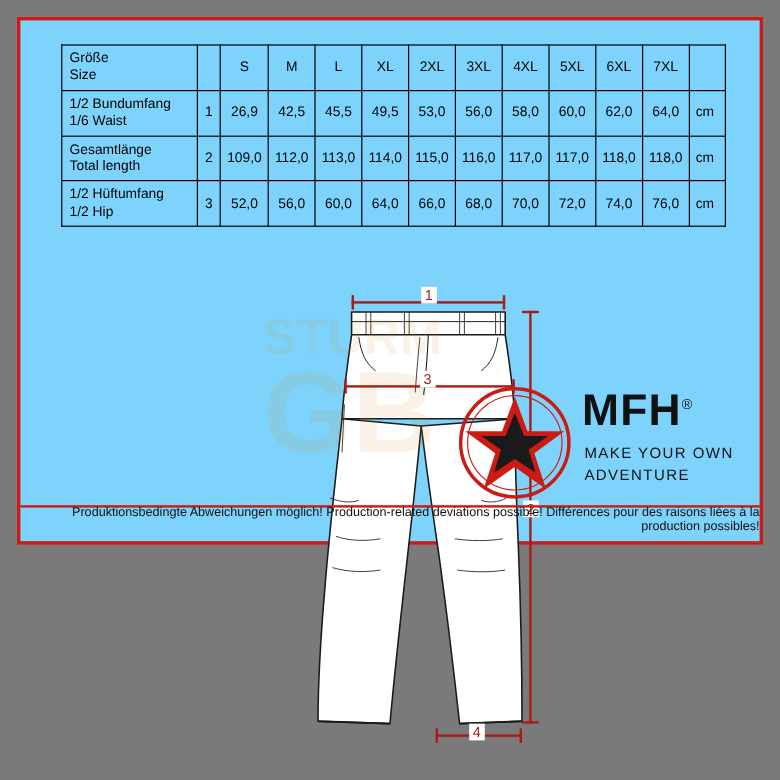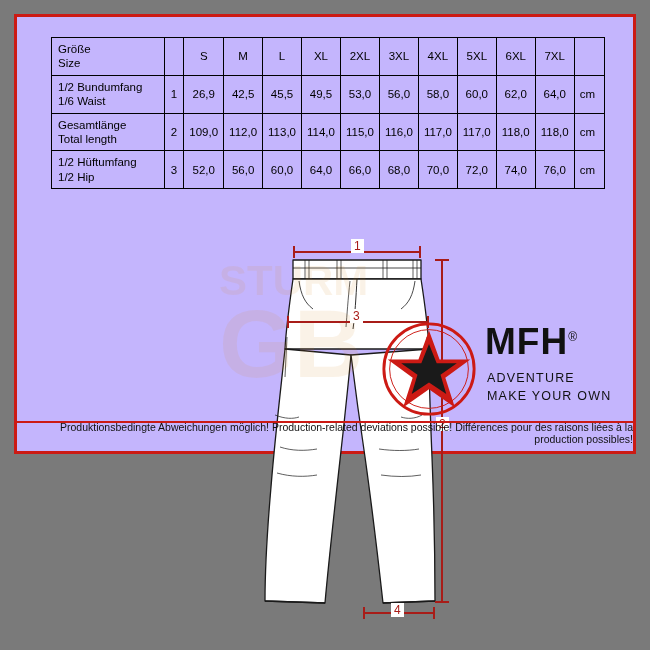--- a/index.html
+++ b/index.html
@@ -12,21 +12,21 @@
   .page {
     position: relative;
     width: 650px; height: 650px;
     background: #7a7a7a;
     overflow: hidden;
   }
   .inner {
     position: absolute;
     left: 14px; top: 14px;
     width: 622px; height: 440px;
-    background: #c4b5fd;
+    background: #7dd3fc;
     border: 3px solid #cc1a14;
   }
   
   .size-table {
     position: absolute;
     left: 34px; top: 20px;
     width: 554px;
     border-collapse: collapse;
     font-size: 11.5px;
     color: #000;
@@ -298,21 +298,21 @@
       <svg class="logo-star" width="96" height="96" viewBox="0 0 100 100">
         <circle cx="50" cy="50" r="47" fill="none" stroke="#cc1a14" stroke-width="3"></circle>
         <circle cx="50" cy="50" r="41" fill="none" stroke="#cc1a14" stroke-width="1"></circle>
         <polygon points="50,10 61,40 93,40 67,59 77,90 50,71 23,90 33,59 7,40 39,40" fill="#cc1a14"></polygon>
         <polygon points="50,24 58,44 79,44 62,56 68,76 50,64 32,76 38,56 21,44 42,44" fill="#1a1a1a"></polygon>
       </svg>
       <div class="logo-text">
         <span>MFH</span><span class="logo-reg">®</span>
       </div>
       <div class="logo-sub">
+        <div>MAKE YOUR OWN</div>
         <div>ADVENTURE</div>
-        <div>MAKE YOUR OWN</div>
       </div>
     </div>
 
     <div class="footer-rule"></div>
     <div class="footer-text">Produktionsbedingte Abweichungen möglich! Production-related deviations possible! Différences pour des raisons liées à la production possibles!</div>
   </div>
 </div>
 
 </body></html>

